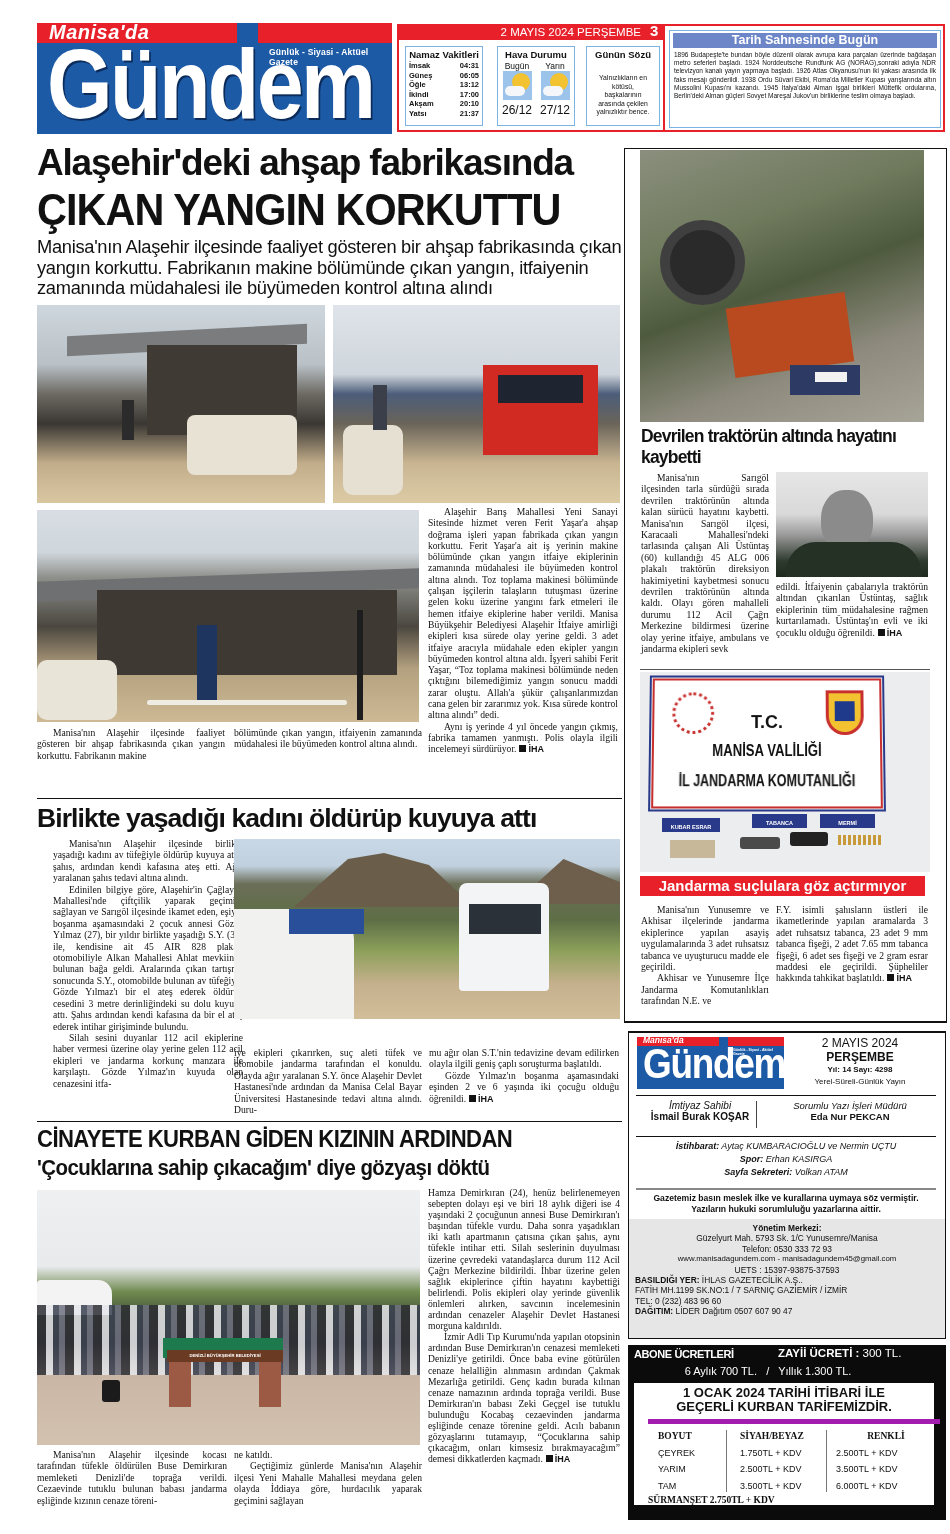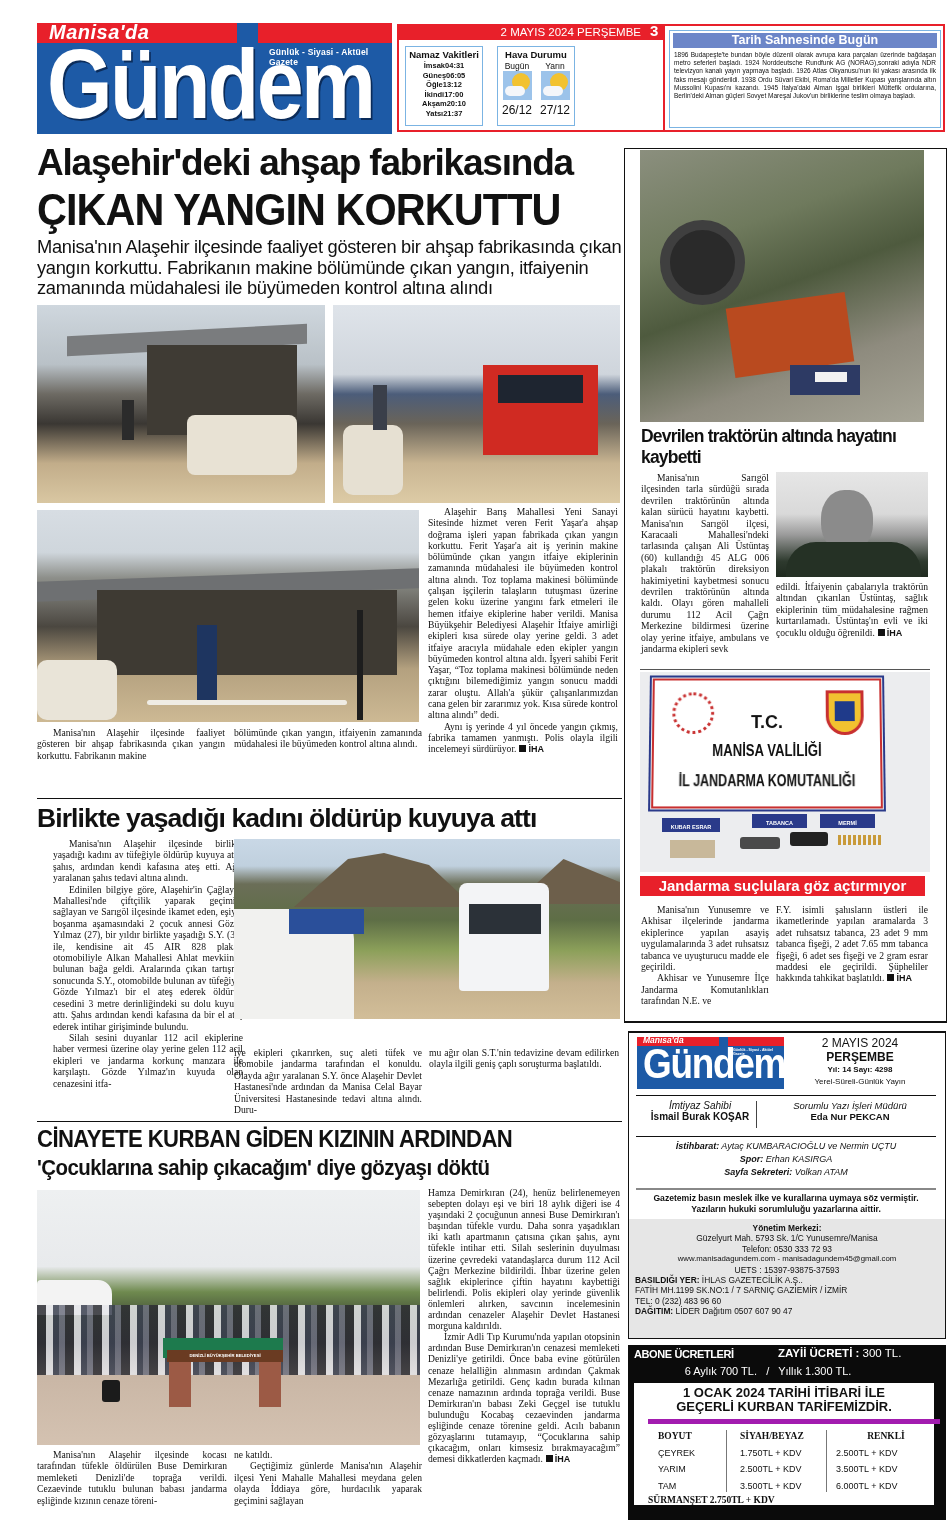--- a/index.html
+++ b/index.html
@@ -19,21 +19,21 @@
   .logo .red-top2 { position: absolute; left: 221px; top: 0; width: 134px; height: 20px; background: #e8202a; }
   .logo .manisa { position: absolute; left: 12px; top: -2px; color: #fff; font-family: "Liberation Sans", sans-serif; font-weight: 900; font-style: italic; font-size: 20px; letter-spacing: 0.5px; }
   .logo .gundem { position: absolute; left: 10px; top: 6px; color: #fff; font-family: "Liberation Sans", sans-serif; font-weight: 900; font-size: 98px; letter-spacing: -3px; line-height: 110px; transform: scaleX(0.86); transform-origin: left; text-shadow: 2px 2px 0 #0b2c5a; }
   .logo .tagline { position: absolute; left: 232px; top: 24px; color: #fff; font-family: "Liberation Sans", sans-serif; font-weight: 700; font-size: 8.5px; letter-spacing: 0.2px; }
 
   .date-bar { left: 397px; top: 24px; width: 268px; height: 16px; background: #e8202a; color: #fff; font-family: "Liberation Sans", sans-serif; font-size: 11.5px; font-weight: 400; text-align: right; padding-right: 24px; line-height: 16px; }
   .page-num { left: 650px; top: 22px; color: #fff; font-family: "Liberation Sans", sans-serif; font-weight: 900; font-size: 15px; }
   .info-frame { left: 397px; top: 40px; width: 268px; height: 92px; border: 2px solid #e8202a; border-top: none; background: #fff; }
   .info-box { border: 1px solid #7bb4e3; position: absolute; top: 6px; height: 80px; background: #fff; }
   .info-title { font-family: "Liberation Sans", sans-serif; font-weight: 700; font-size: 9.5px; text-align: center; margin-top: 2px; }
-  .prayer-row { display: flex; justify-content: center; font-family: "Liberation Sans", sans-serif; font-weight: 700; font-size: 7.5px; line-height: 9.6px; padding: 0 3px; }
+  .prayer-row { display: flex; justify-content: space-between; font-family: "Liberation Sans", sans-serif; font-weight: 700; font-size: 7.5px; line-height: 9.6px; padding: 0 3px; }
   .wx-day { font-family: "Liberation Sans", sans-serif; font-size: 8.5px; text-align: center; }
   .wx-icon { width: 29px; height: 29px; background: #9cc3ea; position: relative; overflow: hidden; margin: 0 auto; }
   .wx-sun { position: absolute; width: 18px; height: 18px; border-radius: 50%; background: #f2c230; right: 2px; top: 2px; }
   .wx-cloud { position: absolute; width: 20px; height: 10px; border-radius: 6px; background: #f4f6fa; left: 2px; bottom: 4px; }
   .wx-temp { font-family: "Liberation Sans", sans-serif; font-size: 12px; text-align: center; margin-top: 3px; }
   .quote-text { font-family: "Liberation Sans", sans-serif; font-size: 6.8px; text-align: center; line-height: 8.5px; padding: 14px 6px 0; }
 
   .history-frame { left: 665px; top: 24px; width: 280px; height: 108px; border: 2px solid #e8202a; border-left: none; background: #fff; }
   .history-inner { position: absolute; left: 4px; top: 4px; width: 272px; height: 98px; border: 1px solid #7bb4e3; }
   .history-title { background: #6c86c8; color: #fff; font-family: "Liberation Sans", sans-serif; font-weight: 900; font-size: 12.5px; text-align: center; height: 15px; line-height: 15px; margin: 2px 3px; }
@@ -126,20 +126,24 @@
       <div>
         <div class="wx-day">Yarın</div>
         <div class="wx-icon">
             <div class="wx-sun"></div>
             <div class="wx-cloud"></div>
           </div>
         <div class="wx-temp">27/12</div>
       </div>
     </div>
   </div>
+  <div class="info-box" style="left:187px; width:74px;">
+    <div class="info-title">Günün Sözü</div>
+    <div class="quote-text">Yalnızlıkların en kötüsü, başkalarının arasında çekilen yalnızlıktır bence.</div>
+  </div>
 </div>
 
 <div class="abs history-frame">
   <div class="history-inner">
     <div class="history-title">Tarih Sahnesinde Bugün</div>
     <div class="history-text">1896 Budapeşte'te bundan böyle düzenli olarak avrupa kara parçaları üzerinde bağdaşan metro seferleri başladı. 1924 Norddeutsche Rundfunk AG (NORAG),sonraki adıyla NDR televizyon kanalı yayın yapmaya başladı. 1926 Atlas Okyanusu'nun iki yakası arasında ilk faks mesajı gönderildi. 1938 Ordu Süvari Ekibi, Roma'da Milletler Kupası yarışlarında altın Mussolini Kupası'nı kazandı. 1945 İtalya'daki Alman işgal birlikleri Müttefik ordularına, Berlin'deki Alman güçleri Sovyet Mareşal Jukov'un birliklerine teslim olmaya başladı.</div>
   </div>
 </div>
 
 <div class="abs h1a">Alaşehir'deki ahşap fabrikasında</div>
@@ -243,20 +247,21 @@
   <div style="position:absolute; left:225px; top:44px; width:90px; height:108px; background:#f3f4f6; border-radius:8px 8px 4px 4px;"></div>
   <div style="position:absolute; left:235px; top:65px; width:72px; height:30px; background:#2b3138;"></div>
   <div style="position:absolute; left:0; top:70px; width:120px; height:110px; background:#f1f1ef; border-radius:0 30px 0 0;"></div>
   <div style="position:absolute; left:55px; top:70px; width:75px; height:25px; background:#2a4f9a;"></div>
 </div>
 <div class="abs body-text" style="left:234px; top:1047px; width:188px;">
   <p style="text-indent:0">iye ekipleri çıkarırken, suç aleti tüfek ve otomobile jandarma tarafından el konuldu. Olayda ağır yaralanan S.Y. önce Alaşehir Devlet Hastanesi'nde ardından da Manisa Celal Bayar Üniversitesi Hastanesinde tedavi altına alındı. Duru-</p>
 </div>
 <div class="abs body-text" style="left:429px; top:1047px; width:190px;">
   <p style="text-indent:0">mu ağır olan S.T.'nin tedavizine devam edilirken olayla ilgili geniş çaplı soruşturma başlatıldı.</p>
+  <p><span>Gözde Yılmaz'ın boşanma aşamasındaki eşinden 2 ve 6 yaşında iki çocuğu olduğu öğrenildi.</span><span class="iha">İHA</span></p>
 </div>
 <div class="rule-h" style="left:37px; top:1121px; width:585px; height:1px;"></div>
 
 <div class="abs h2" style="left:37px; top:1126px; font-size:23.5px; line-height:27px; letter-spacing:-0.6px; transform:scaleX(0.94); transform-origin:left;">CİNAYETE KURBAN GİDEN KIZININ ARDINDAN</div>
 <div class="abs h2" style="left:37px; top:1154px; font-size:22px; line-height:27px; letter-spacing:-0.6px; transform:scaleX(0.93); transform-origin:left;">'Çocuklarına sahip çıkacağım' diye gözyaşı döktü</div>
 <div class="photo" style="left:37px; top:1190px; width:383px; height:255px; background:linear-gradient(180deg,#eef0f1 0%,#e8eaec 30%,#6f8a4f 40%,#4b5a3c 48%,#3b3a3a 60%,#c9b6a5 72%,#d4c2b1 100%);">
   <div style="position:absolute; left:0; top:90px; width:75px; height:35px; background:#f3f3f3; border-radius:4px 14px 0 0;"></div>
   <div style="position:absolute; left:0; top:115px; width:383px; height:70px; background:repeating-linear-gradient(90deg,#2c2d33 0 9px,#e5e6ea 9px 16px,#3a4050 16px 22px,#6e7180 22px 28px);opacity:0.85;"></div>
   <div style="position:absolute; left:126px; top:148px; width:120px; height:20px; background:#1d7a4d;"></div>
   <div class="sans" style="position:absolute; left:130px; top:160px; width:116px; height:12px; background:#6a3b22; color:#fff; font-size:4.2px; font-weight:700; text-align:center; line-height:12px;">DENİZLİ BÜYÜKŞEHİR BELEDİYESİ</div>

